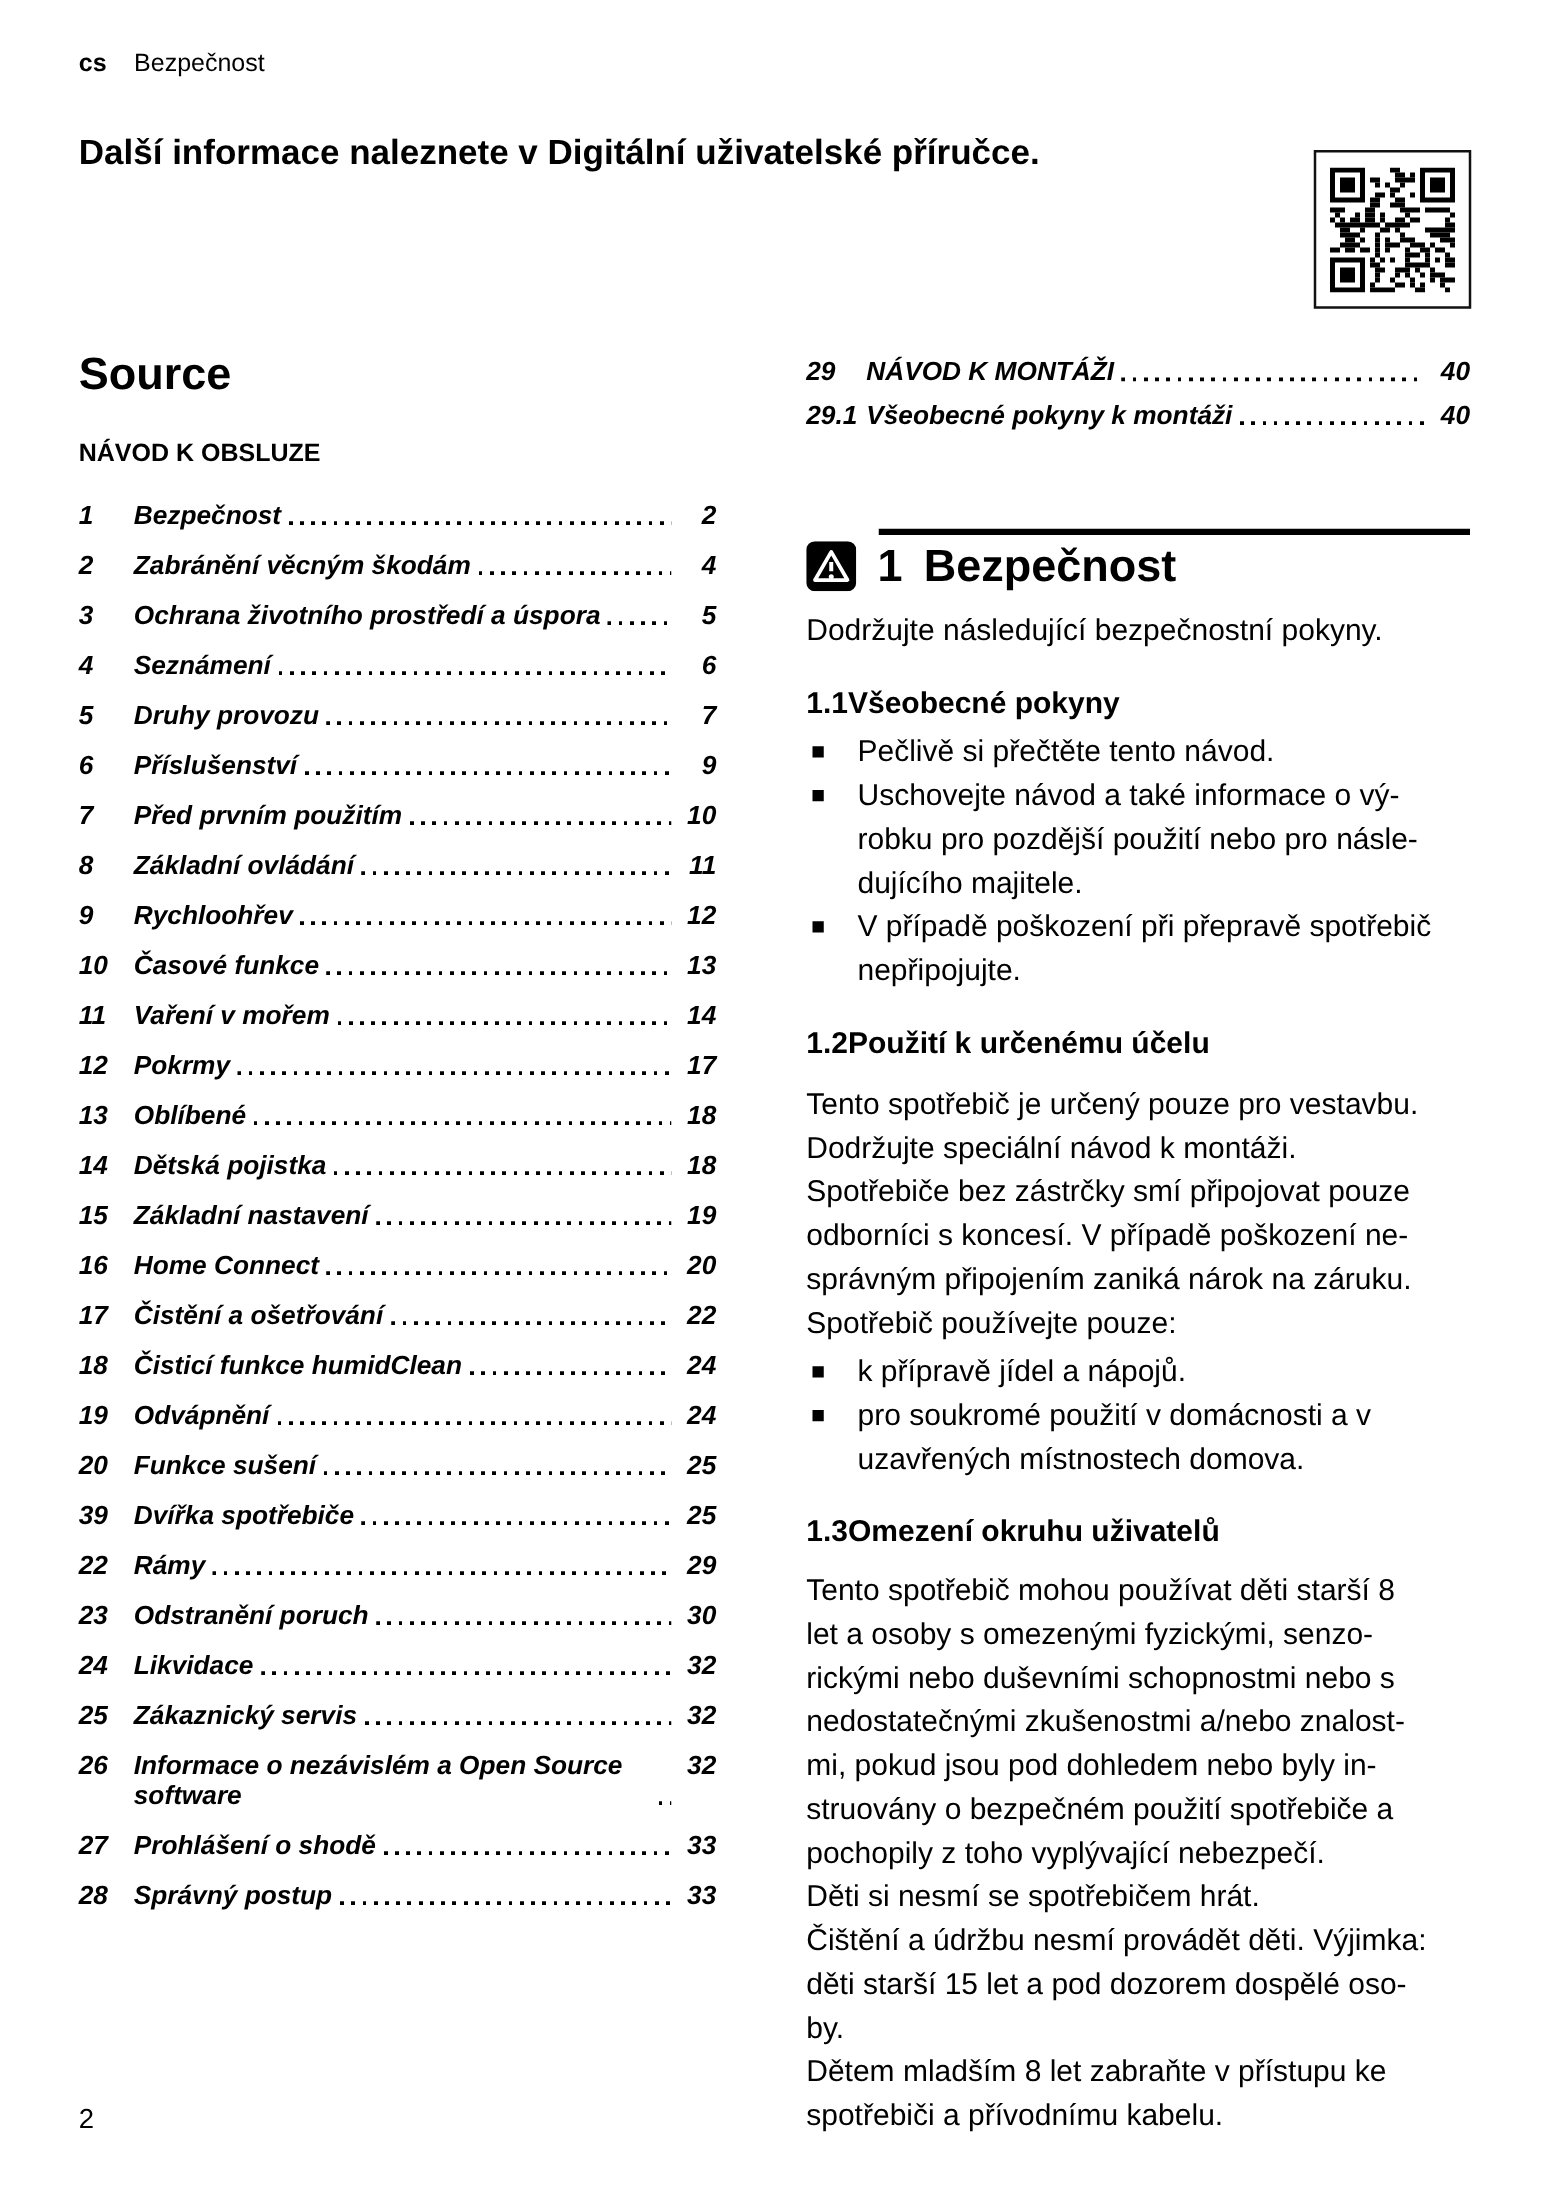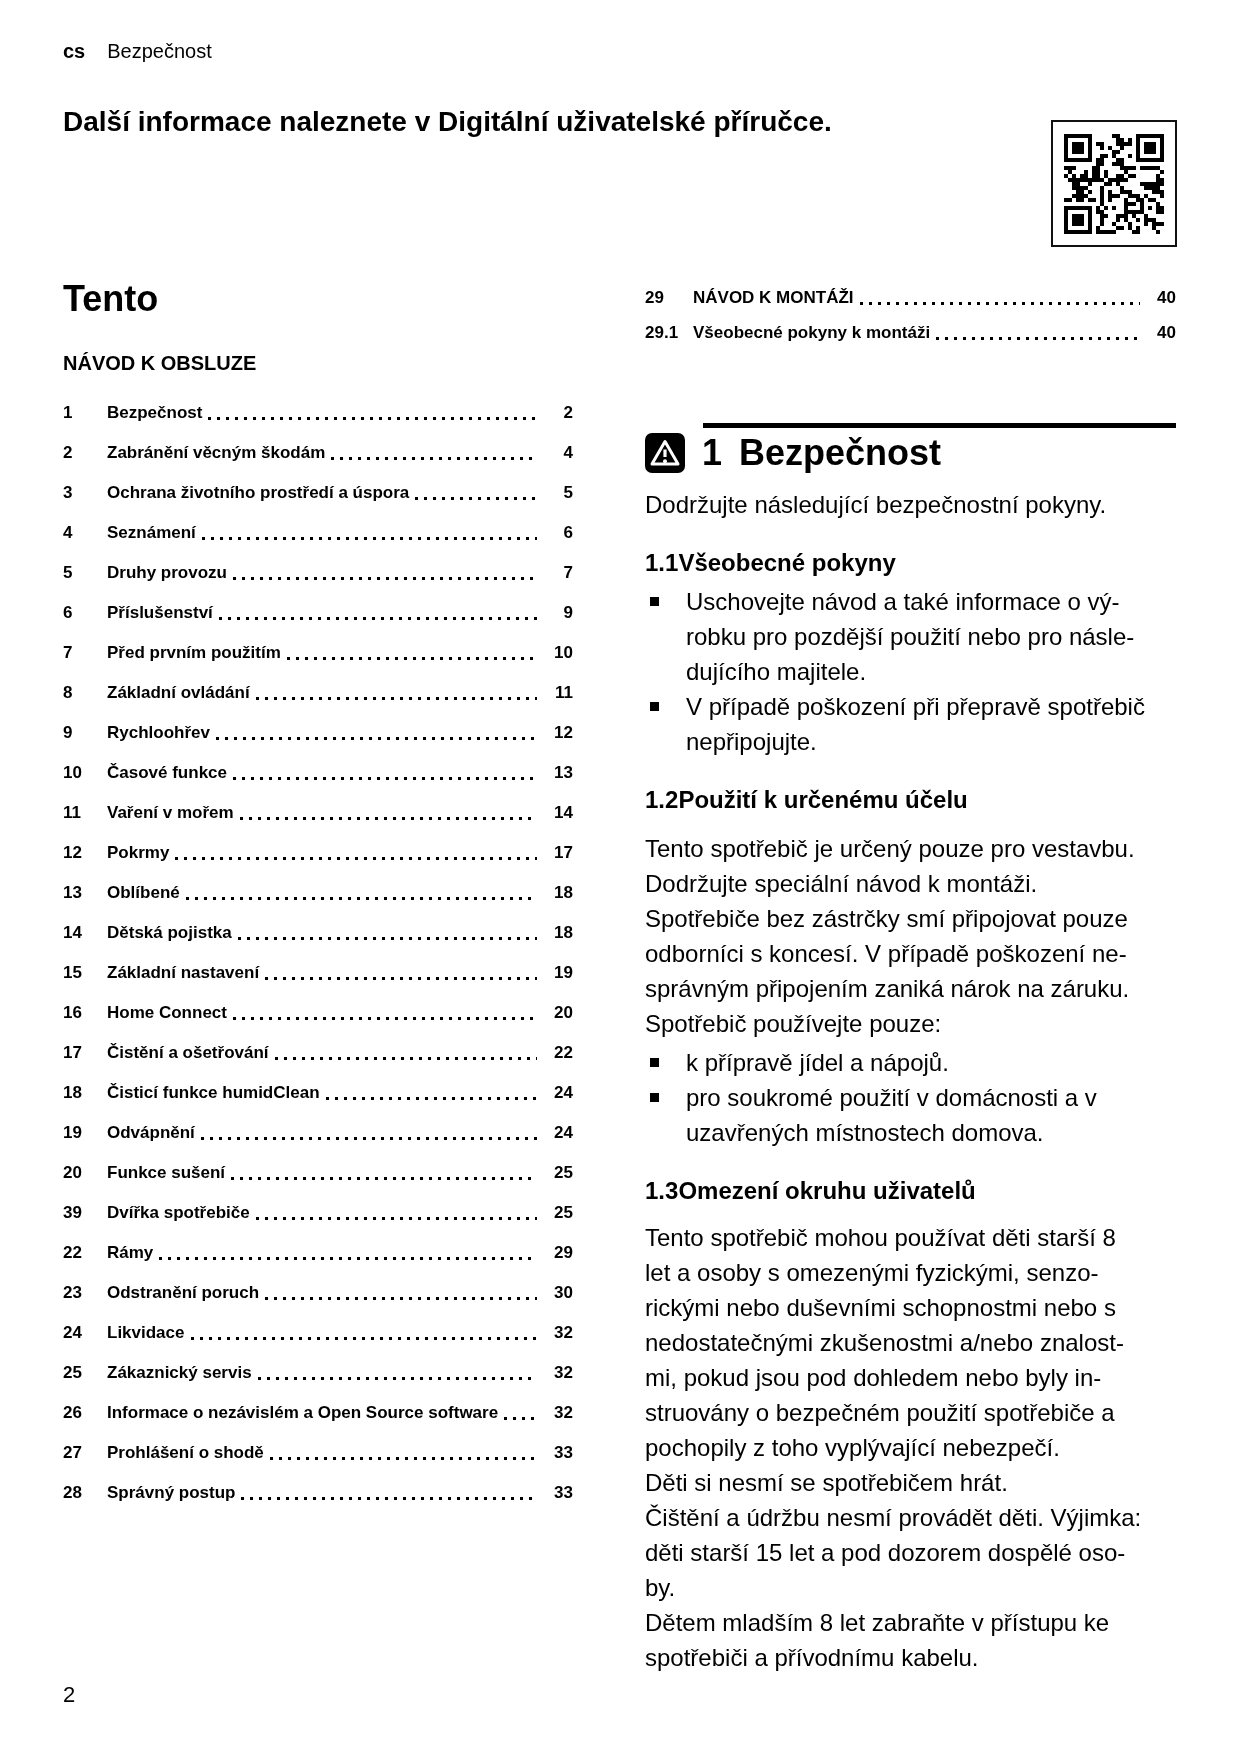--- a/index.html
+++ b/index.html
@@ -35,22 +35,23 @@
     width:1113px; display:flex; align-items:flex-start;
   }
   .col-left  { width:510px; margin-right:72px; }
   .col-right { width:531px; }
 
   .toc-title { font-size:36px; font-weight:bold; margin:0 0 34px 0; line-height:38px; }
   .toc-section-label { font-size:20px; font-weight:bold; margin:0 0 26px 0; }
 
   .toc-row {
     display:flex; align-items:flex-start;
-    font-size:17px; font-weight:bold; line-height:24px;
+    font-size:21px; font-weight:bold; line-height:24px;
     margin-bottom:16px;
+    font-style:italic;
   }
   .toc-num   { flex:0 0 44px; }
   .toc-label { flex:0 1 auto; }
   .leader {
     flex:1 1 10px; align-self:flex-end;
     height:3px; margin:0 6px 5px 6px; min-width:10px;
     background:repeating-linear-gradient(90deg,#000 0 3px,transparent 3px 9px);
   }
   .toc-page  { flex:0 0 30px; text-align:right; }
 
@@ -300,21 +301,21 @@
         <rect x="80" y="8" width="12" height="12" fill="#000"></rect>
         <rect x="0" y="72" width="28" height="28" fill="#000"></rect>
         <rect x="4" y="76" width="20" height="20" fill="#fff"></rect>
         <rect x="8" y="80" width="12" height="12" fill="#000"></rect>
       </svg>
   </div>
 
   <div class="columns">
 
     <div class="col-left">
-      <h2 class="toc-title">Tento</h2>
+      <h2 class="toc-title">Source</h2>
       <div class="toc-section-label">NÁVOD K OBSLUZE</div>
       <div>
   <div class="toc-row">
     <span class="toc-num">1</span>
     <span class="toc-label">Bezpečnost</span>
     <span class="leader"></span>
     <span class="toc-page">2</span>
   </div>
 
   <div class="toc-row">
@@ -540,20 +541,21 @@
           </div>
         </div>
       </div>
 
       <p class="body-text">Dodržujte následující bezpečnostní pokyny.</p>
 
       <h3 class="subhead">
         <span class="num">1.1</span><span>Všeobecné pokyny</span>
       </h3>
       <ul class="bullets">
+  <li>Pečlivě si přečtěte tento návod.</li>
 
   <li>Uschovejte návod a také informace o vý-
 robku pro pozdější použití nebo pro násle-
 dujícího majitele.</li>
 
   <li>V případě poškození při přepravě spotřebič
 nepřipojujte.</li>
 </ul>
 
       <h3 class="subhead">

